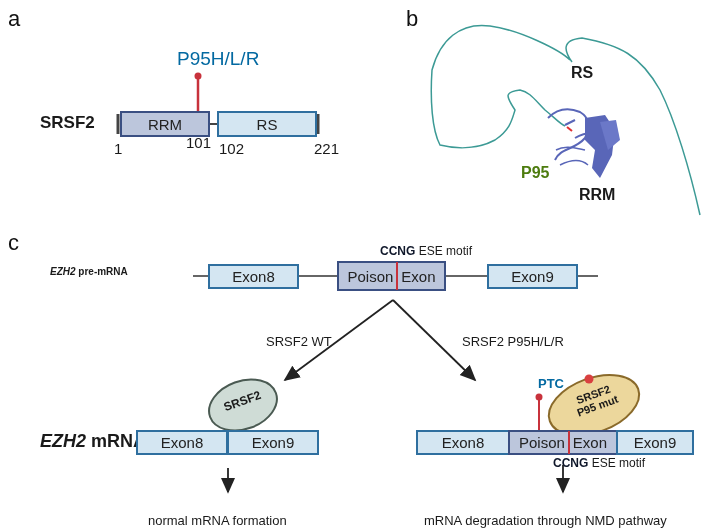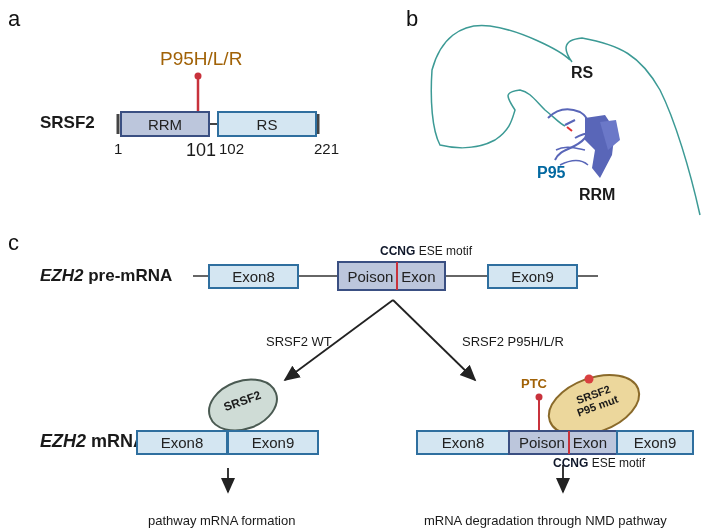--- a/index.html
+++ b/index.html
@@ -3,21 +3,21 @@
 <meta charset="utf-8">
 <style>
   html, body { margin:0; padding:0; background:#ffffff; }
   body { width:706px; height:531px; position:relative; overflow:hidden; font-family:"Liberation Sans", sans-serif; color:#1a1a1a; }
   .abs { position:absolute; }
   .panel-label { font-size:22px; color:#111; }
   .box { position:absolute; box-sizing:border-box; border:2px solid #2f6f9f; display:flex; align-items:center; justify-content:center; font-size:15px; color:#222; }
   .light { background:#d4e6f2; }
   .dark { background:#bcc6dc; border-color:#3a4f82; }
   .bold { font-weight:bold; }
-  .red { color:#a16207; }
+  .red { color:#0369a1;margin-left:17px; }
   .darkred { color:#0f172a; }
   svg { position:absolute; left:0; top:0; }
 </style>
 </head>
 <body>
 
 <svg width="706" height="531">
   <defs>
     <marker id="ah" markerWidth="10" markerHeight="10" refX="8" refY="5" orient="auto">
       <path d="M0,1 L9,5 L0,9 Z" fill="#222"></path>
@@ -61,31 +61,31 @@
   <ellipse cx="594" cy="405" rx="47" ry="27" transform="rotate(-20 594 405)" fill="#ecd79c" stroke="#8a6a2a" stroke-width="2"></ellipse>
   <circle cx="589" cy="379" r="4.5" fill="#d94040"></circle>
 </svg>
 
 <div class="abs panel-label" style="left:8px;top:6px;">a</div>
 <div class="abs red" style="left:160px;top:48px;font-size:19px;">P95H/L/R</div>
 <div class="abs bold" style="left:40px;top:113px;font-size:17px;">SRSF2</div>
 <div class="box dark" style="left:120px;top:111px;width:90px;height:26px;">RRM</div>
 <div class="box light" style="left:217px;top:111px;width:100px;height:26px;">RS</div>
 <div class="abs" style="left:114px;top:140px;font-size:15px;">1</div>
-<div class="abs" style="left:186px;top:140px;font-size:18px;">101</div>
+<div class="abs" style="left:186px;top:134px;font-size:15px;">101</div>
 <div class="abs" style="left:219px;top:140px;font-size:15px;text-align:center;">102</div>
 <div class="abs" style="left:314px;top:140px;font-size:15px;">221</div>
 
 <div class="abs panel-label" style="left:406px;top:6px;">b</div>
 <div class="abs bold" style="left:571px;top:64px;font-size:16px;">RS</div>
-<div class="abs bold" style="left:521px;top:164px;font-size:16px;color:#0369a1;margin-left:16px;">P95</div>
+<div class="abs bold" style="left:521px;top:164px;font-size:16px;color:#4d7c0f;">P95</div>
 <div class="abs bold" style="left:579px;top:186px;font-size:16px;">RRM</div>
 
 <div class="abs panel-label" style="left:8px;top:230px;">c</div>
-<div class="abs bold" style="left:40px;top:266px;font-size:17px;"><i>EZH2</i><span> pre-mRNA</span></div>
+<div class="abs bold" style="left:50px;top:266px;font-size:10px;"><i>EZH2</i><span> pre-mRNA</span></div>
 <div class="box light" style="left:208px;top:264px;width:91px;height:25px;">Exon8</div>
 <div class="box dark" style="left:337px;top:261px;width:109px;height:30px;">
   <span style="padding-right:3px;">Poison</span>
   <span style="width:2px;height:28px;background:#c8323c;display:inline-block;"></span>
   <span style="padding-left:3px;">Exon</span>
 </div>
 <div class="box light" style="left:487px;top:264px;width:91px;height:25px;">Exon9</div>
 <div class="abs" style="left:380px;top:244px;font-size:12px;"><b class="darkred">CCNG</b> <span>ESE motif</span></div>
 
 <div class="abs" style="left:266px;top:334px;font-size:13px;">SRSF2 WT</div>
@@ -93,21 +93,21 @@
 
 <div class="abs bold" style="left:223px;top:394px;font-size:12px;transform:rotate(-20deg);">SRSF2</div>
 <div class="abs bold" style="left:574px;top:388px;font-size:11px;line-height:12px;text-align:center;transform:rotate(-20deg);">
     <div>SRSF2</div>
     <div>P95 mut</div>
   </div>
 
 <div class="abs bold" style="left:40px;top:431px;font-size:18px;"><i>EZH2</i><span> mRNA</span></div>
 <div class="box light" style="left:136px;top:430px;width:92px;height:25px;">Exon8</div>
 <div class="box light" style="left:227px;top:430px;width:92px;height:25px;">Exon9</div>
-<div class="abs" style="left:148px;top:513px;font-size:13px;">pathway mRNA formation</div>
+<div class="abs" style="left:148px;top:513px;font-size:13px;">normal mRNA formation</div>
 
 <div class="box light" style="left:416px;top:430px;width:94px;height:25px;">Exon8</div>
 <div class="box dark" style="left:508px;top:430px;width:110px;height:25px;">
   <span style="padding-right:3px;">Poison</span>
   <span style="width:2px;height:23px;background:#c8323c;display:inline-block;"></span>
   <span style="padding-left:3px;">Exon</span>
 </div>
 <div class="box light" style="left:616px;top:430px;width:78px;height:25px;">Exon9</div>
 <div class="abs bold red" style="left:521px;top:376px;font-size:13px;">PTC</div>
 <div class="abs" style="left:553px;top:456px;font-size:12px;"><b class="darkred">CCNG</b> <span>ESE motif</span></div>

